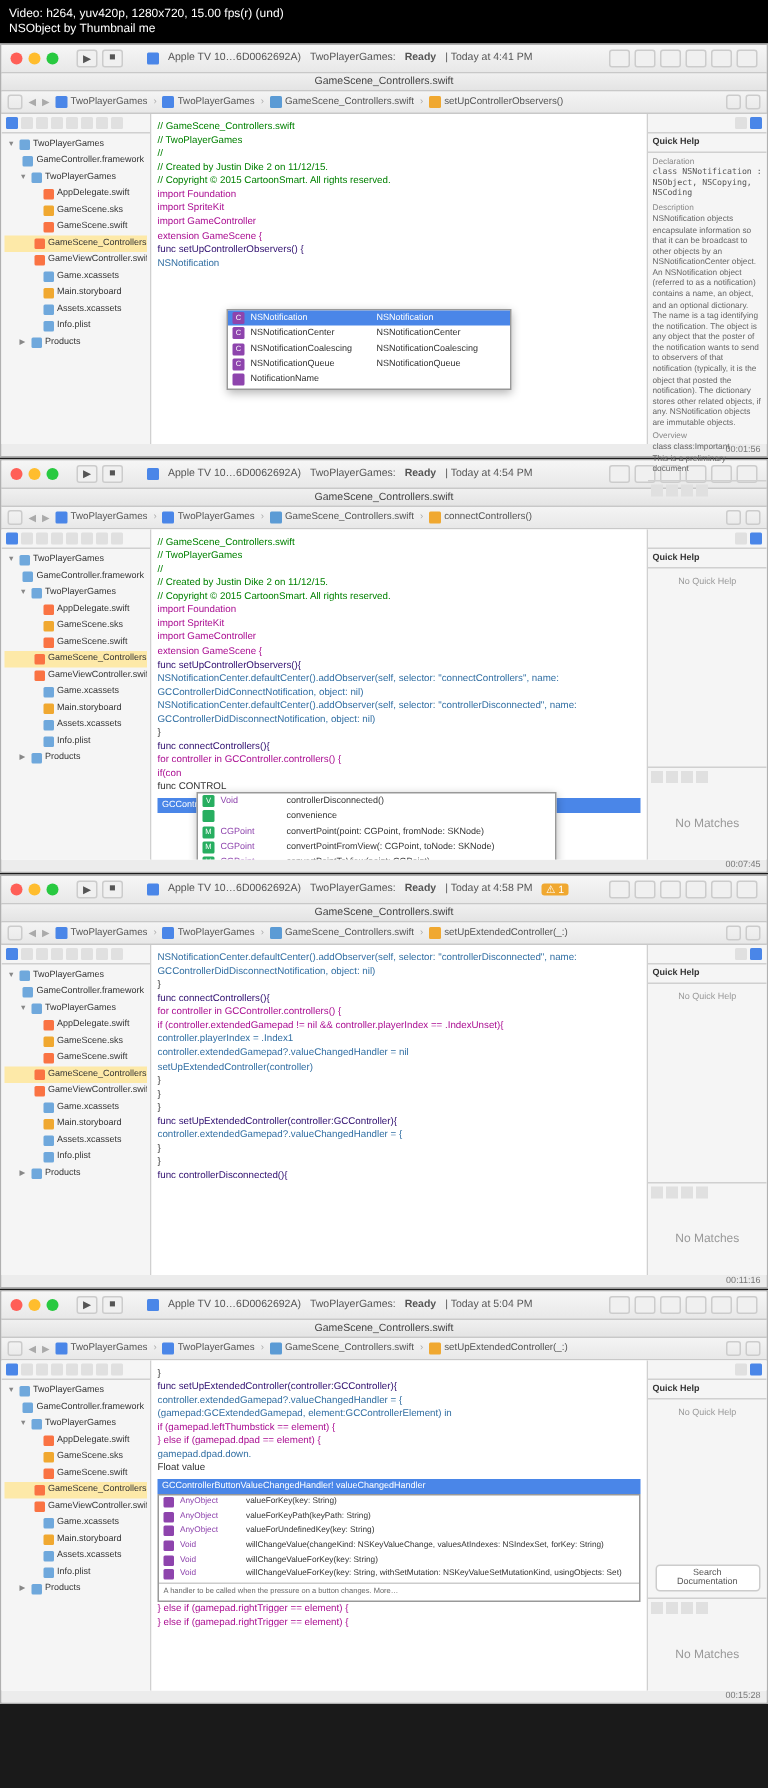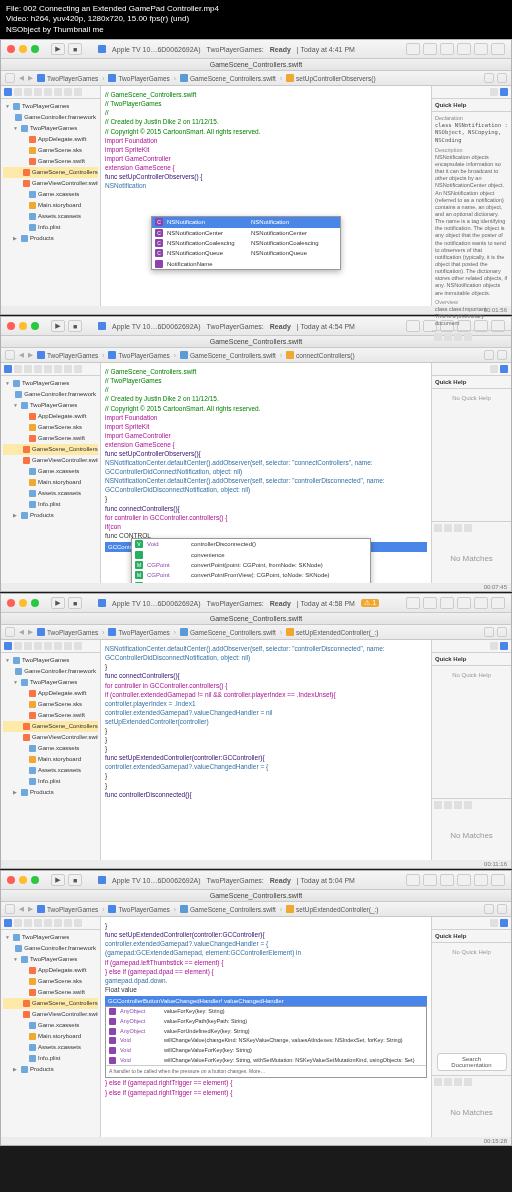--- a/index.html
+++ b/index.html
@@ -57,21 +57,20 @@
 .no-match { padding: 20px 4px; text-align: center; color: #999; font-size: 8px; }
 .search-doc { margin: 4px auto; padding: 2px 6px; border: 1px solid #ccc; border-radius: 3px; background: #fff; text-align: center; font-size: 6px; color: #555; width: 70px; }
 .timestamp { text-align: right; padding: 1px 4px; font-size: 6px; color: #777; background: #ececec; }
 .watermark { position: absolute; color: #4a9; font-size: 18px; font-weight: bold; opacity: .7; }
 .blue-bar { background: #4a86e8; color: #fff; padding: 1px 3px; font-size: 6px; }
 </style>
 </head>
 <body>
 
 <div class="video-meta">
-  <div>File: 002 Connecting an Extended GamePad Controller.mp4</div>
   <div>Video: h264, yuv420p, 1280x720, 15.00 fps(r) (und)</div>
   <div>NSObject by Thumbnail me</div>
 </div>
 
 <div id="frames">
     <div class="frame">
       <div class="traffic">
         <span class="dot r"></span>
         <span class="dot y"></span>
         <span class="dot g"></span>

